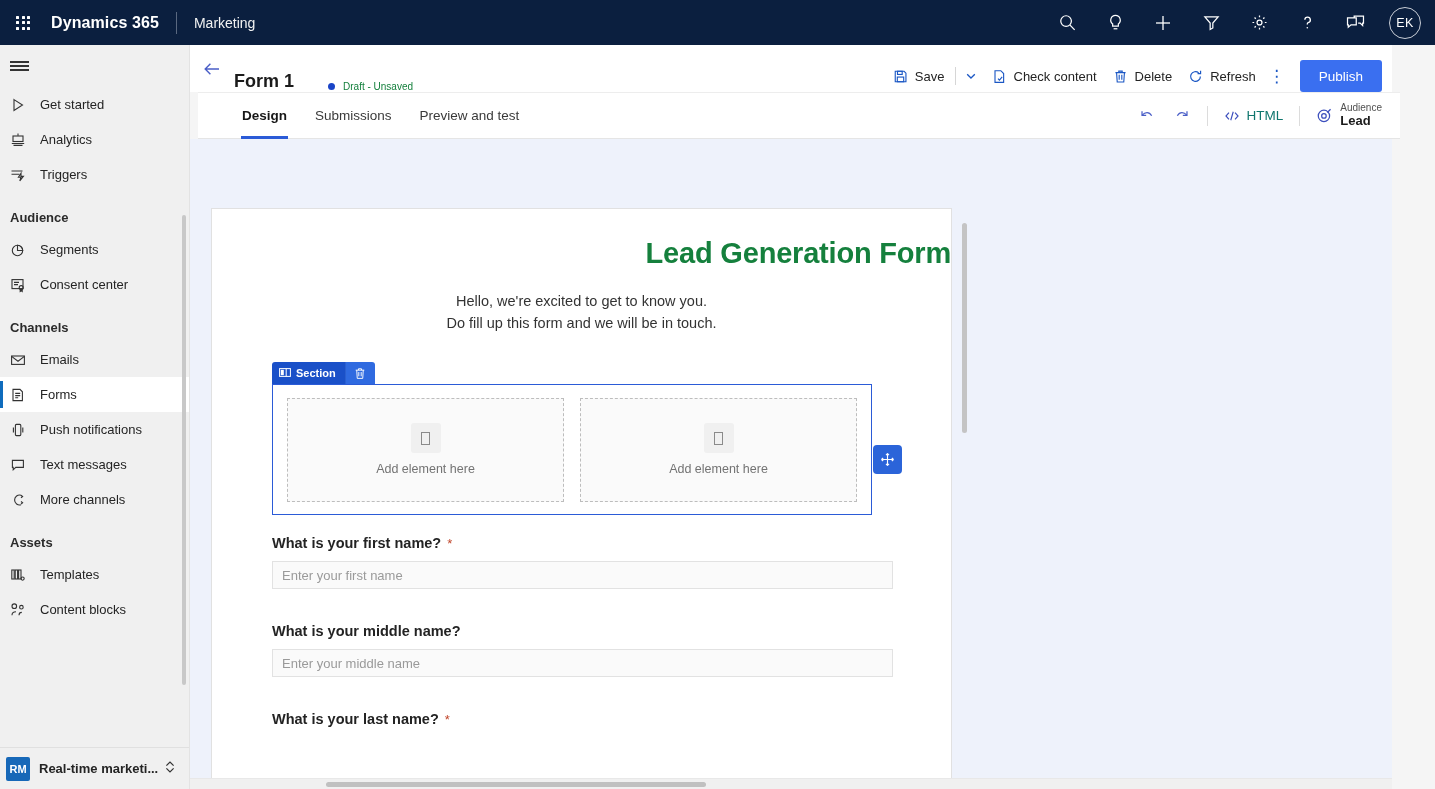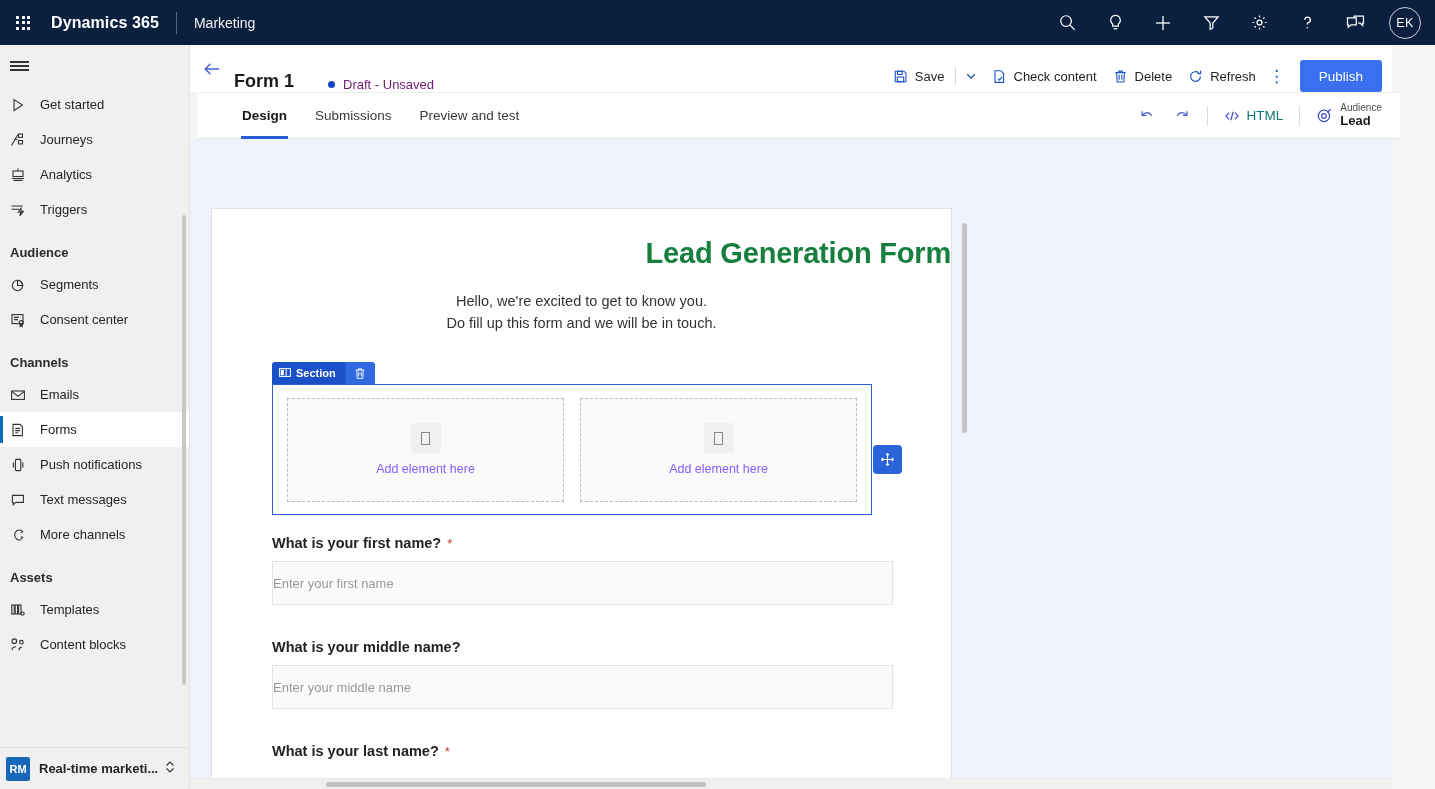--- a/index.html
+++ b/index.html
@@ -72,21 +72,21 @@
 
   
   .main { position:absolute; left:190px; top:45px; width:1245px; height:744px; background:#f5f5f5; }
 
   .cmdbar {
     position:absolute; left:0; top:0; width:1202px; height:47px; background:#fff;
     display:flex; align-items:flex-end;
   }
   .back-arrow { width:44px; height:47px; display:flex; align-items:center; justify-content:center; color:#4a5ec7; cursor:pointer; }
   .form-title { font-size:18px; font-weight:bold; color:#1b1b1b; }
-  .status { display:flex; align-items:center; margin-left:34px; color:#701a75; font-size:13px; }
+  .status { display:flex; align-items:center; margin-left:34px; color:#15803d; font-size:10px; }
   .status .dot { width:7px; height:7px; border-radius:50%; background:#1a44c7; margin-right:8px; }
   .cmd-group { margin-left:auto; display:flex; align-items:center; padding-right:10px; }
   .cmd-btn {
     display:flex; align-items:center; height:32px; padding:0 8px; cursor:pointer;
     color:#242424; font-size:13px; border-radius:3px;
   }
   .cmd-btn .ci { display:flex; align-items:center; margin-right:7px; color:#1b57c4; }
   .cmd-div { width:1px; height:18px; background:#d6d6d6; margin:0 2px; }
   .caret-btn { width:26px; height:32px; display:flex; align-items:center; justify-content:center; cursor:pointer; color:#1b57c4; }
   .more-btn { width:26px; height:32px; display:flex; align-items:center; justify-content:center; cursor:pointer; color:#1b57c4; font-size:17px; letter-spacing:0; }
@@ -157,34 +157,34 @@
     flex:1; height:104px; border:1.4px dashed #bdbdbd; background:#fafafa;
     display:flex; flex-direction:column; align-items:center; justify-content:center; cursor:pointer;
   }
   .dz-icon {
     width:30px; height:30px; background:#f0f0f0; border-radius:3px;
     display:flex; align-items:center; justify-content:center; margin-bottom:9px;
   }
   .dz-icon i {
     display:block; width:9px; height:13px; border:1.2px solid #8a8a8a;
   }
-  .dz-label { font-size:12.5px; color:#8b5cf6; }
+  .dz-label { font-size:12.5px; color:#737373; }
   .move-handle {
     position:absolute; left:661px; top:236px; width:29px; height:29px;
     background:#2b64d9; border-radius:4px; display:flex; align-items:center; justify-content:center;
     color:#fff; cursor:move; z-index:6;
   }
 
   .fields { position:absolute; left:0; top:326px; width:741px; }
   .fld { padding:0 60px; }
   .fld-label { font-size:14.5px; font-weight:bold; color:#232323; margin-bottom:10px; }
   .fld-label .req { color:#c0452a; font-weight:normal; margin-left:6px; font-size:13px; }
   .fld-input {
-    height:44px; border:1px solid #e2e2e2; background:#fafafa;
-    display:flex; align-items:center; padding:0 0; font-size:13px; color:#9a9a9a;
+    height:28px; border:1px solid #e2e2e2; background:#fafafa;
+    display:flex; align-items:center; padding:0 9px; font-size:13px; color:#9a9a9a;
     margin-bottom:34px;
   }
 
   .canvas-vscroll {
     position:absolute; left:750px; top:14px; width:5px; height:210px;
     background:#c4c4c4; border-radius:3px;
   }
   .canvas-hscroll {
     position:absolute; left:0; bottom:0; width:1202px; height:11px; background:#f0f0f0;
     border-top:1px solid #e8e8e8;
@@ -275,31 +275,20 @@
       </div>
     </div>
 
   <div class="sb-item">
     <span class="sb-ico">
       <svg width="16" height="16" viewBox="0 0 16 16" fill="none" stroke="currentColor" stroke-width="1.1">
           <path d="M4 2.6l8.5 5.4L4 13.4z"></path>
         </svg>
     </span>
     <span class="sb-label">Get started</span>
-  </div>
-  <div class="sb-item">
-    <span class="sb-ico">
-      <svg width="16" height="16" viewBox="0 0 16 16" fill="none" stroke="currentColor" stroke-width="1.1">
-          <path d="M1.5 13.5L8 2.5"></path>
-          <rect x="8.5" y="2" width="4" height="3.4"></rect>
-          <rect x="8.5" y="8.5" width="4" height="3.4"></rect>
-          <path d="M4.5 7.5h3"></path>
-        </svg>
-    </span>
-    <span class="sb-label">Journeys</span>
   </div>
   <div class="sb-item">
     <span class="sb-ico">
       <svg width="16" height="16" viewBox="0 0 16 16" fill="none" stroke="currentColor" stroke-width="1.1">
           <rect x="3" y="4" width="10" height="5.5"></rect>
           <path d="M1.8 11.5h12.4M3.5 13.4h9"></path>
           <path d="M8 1.6v2.2"></path>
         </svg>
     </span>
     <span class="sb-label">Analytics</span>

